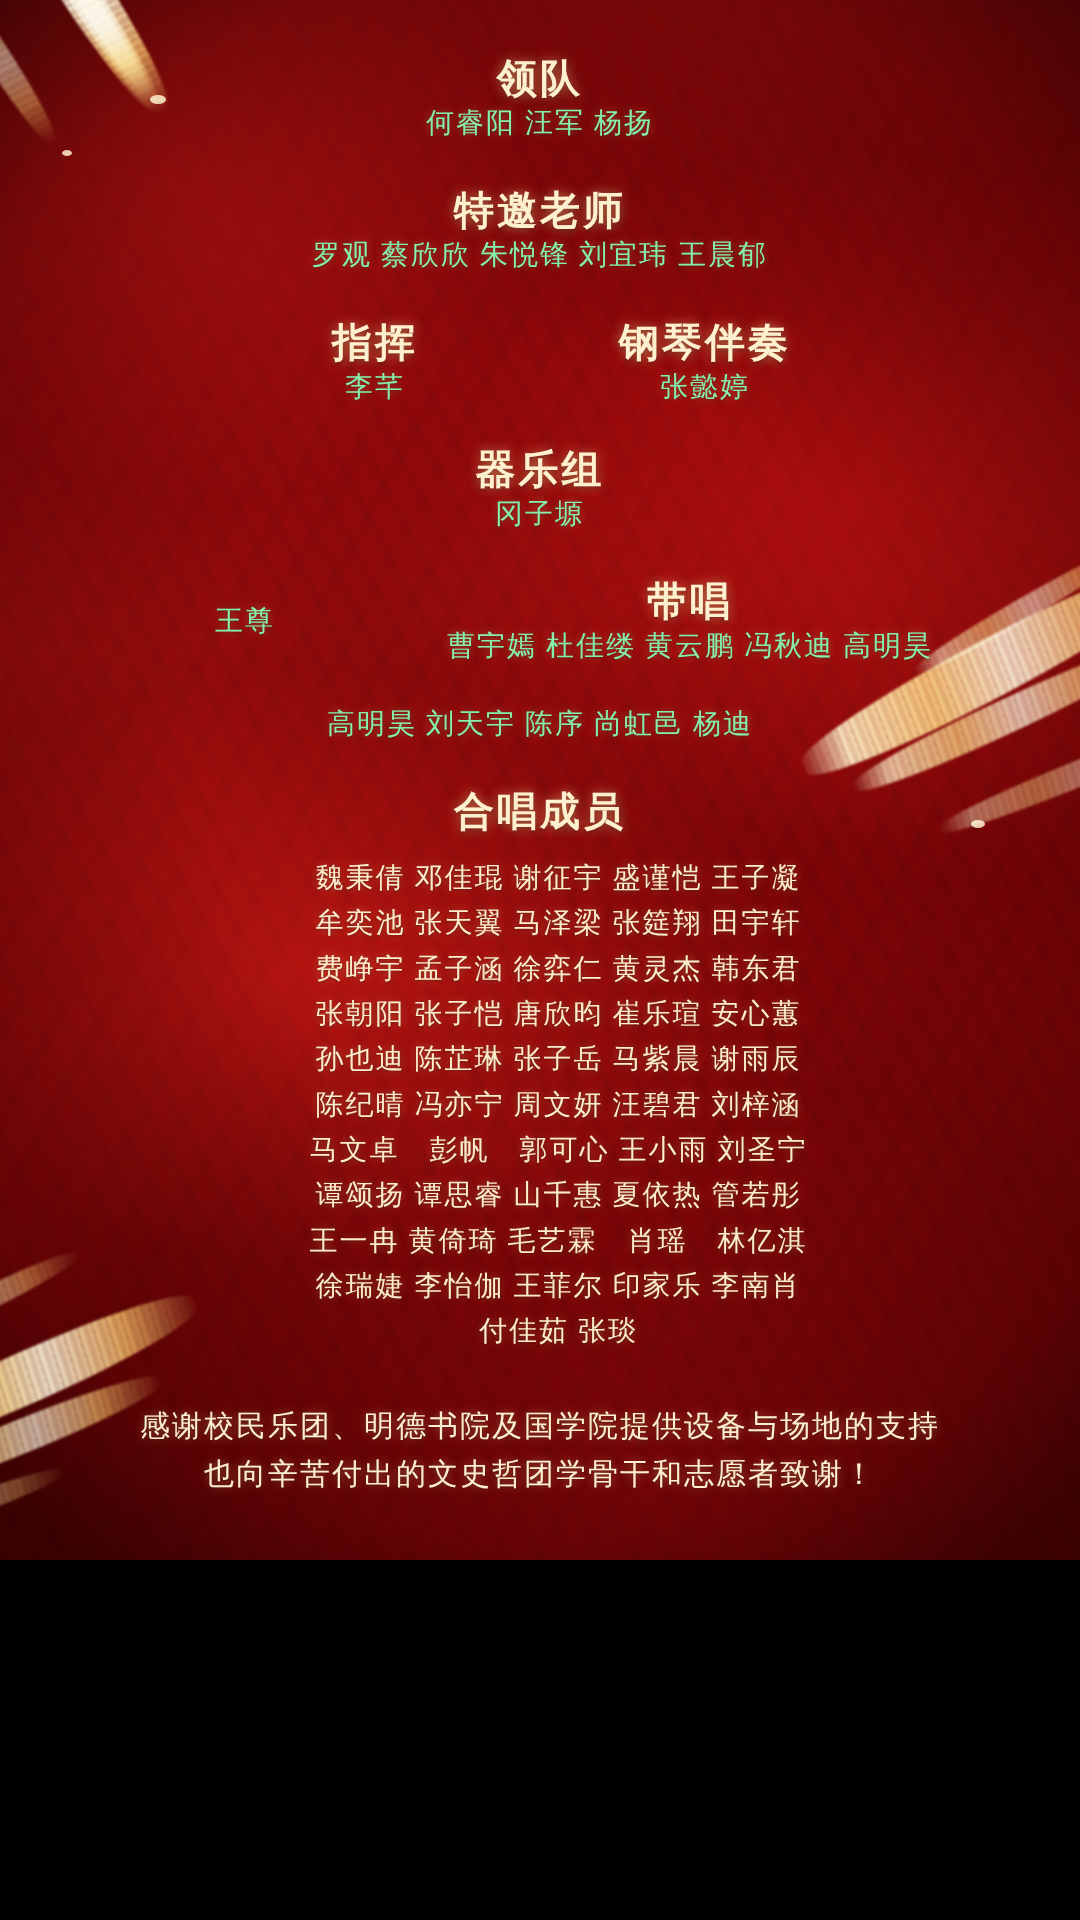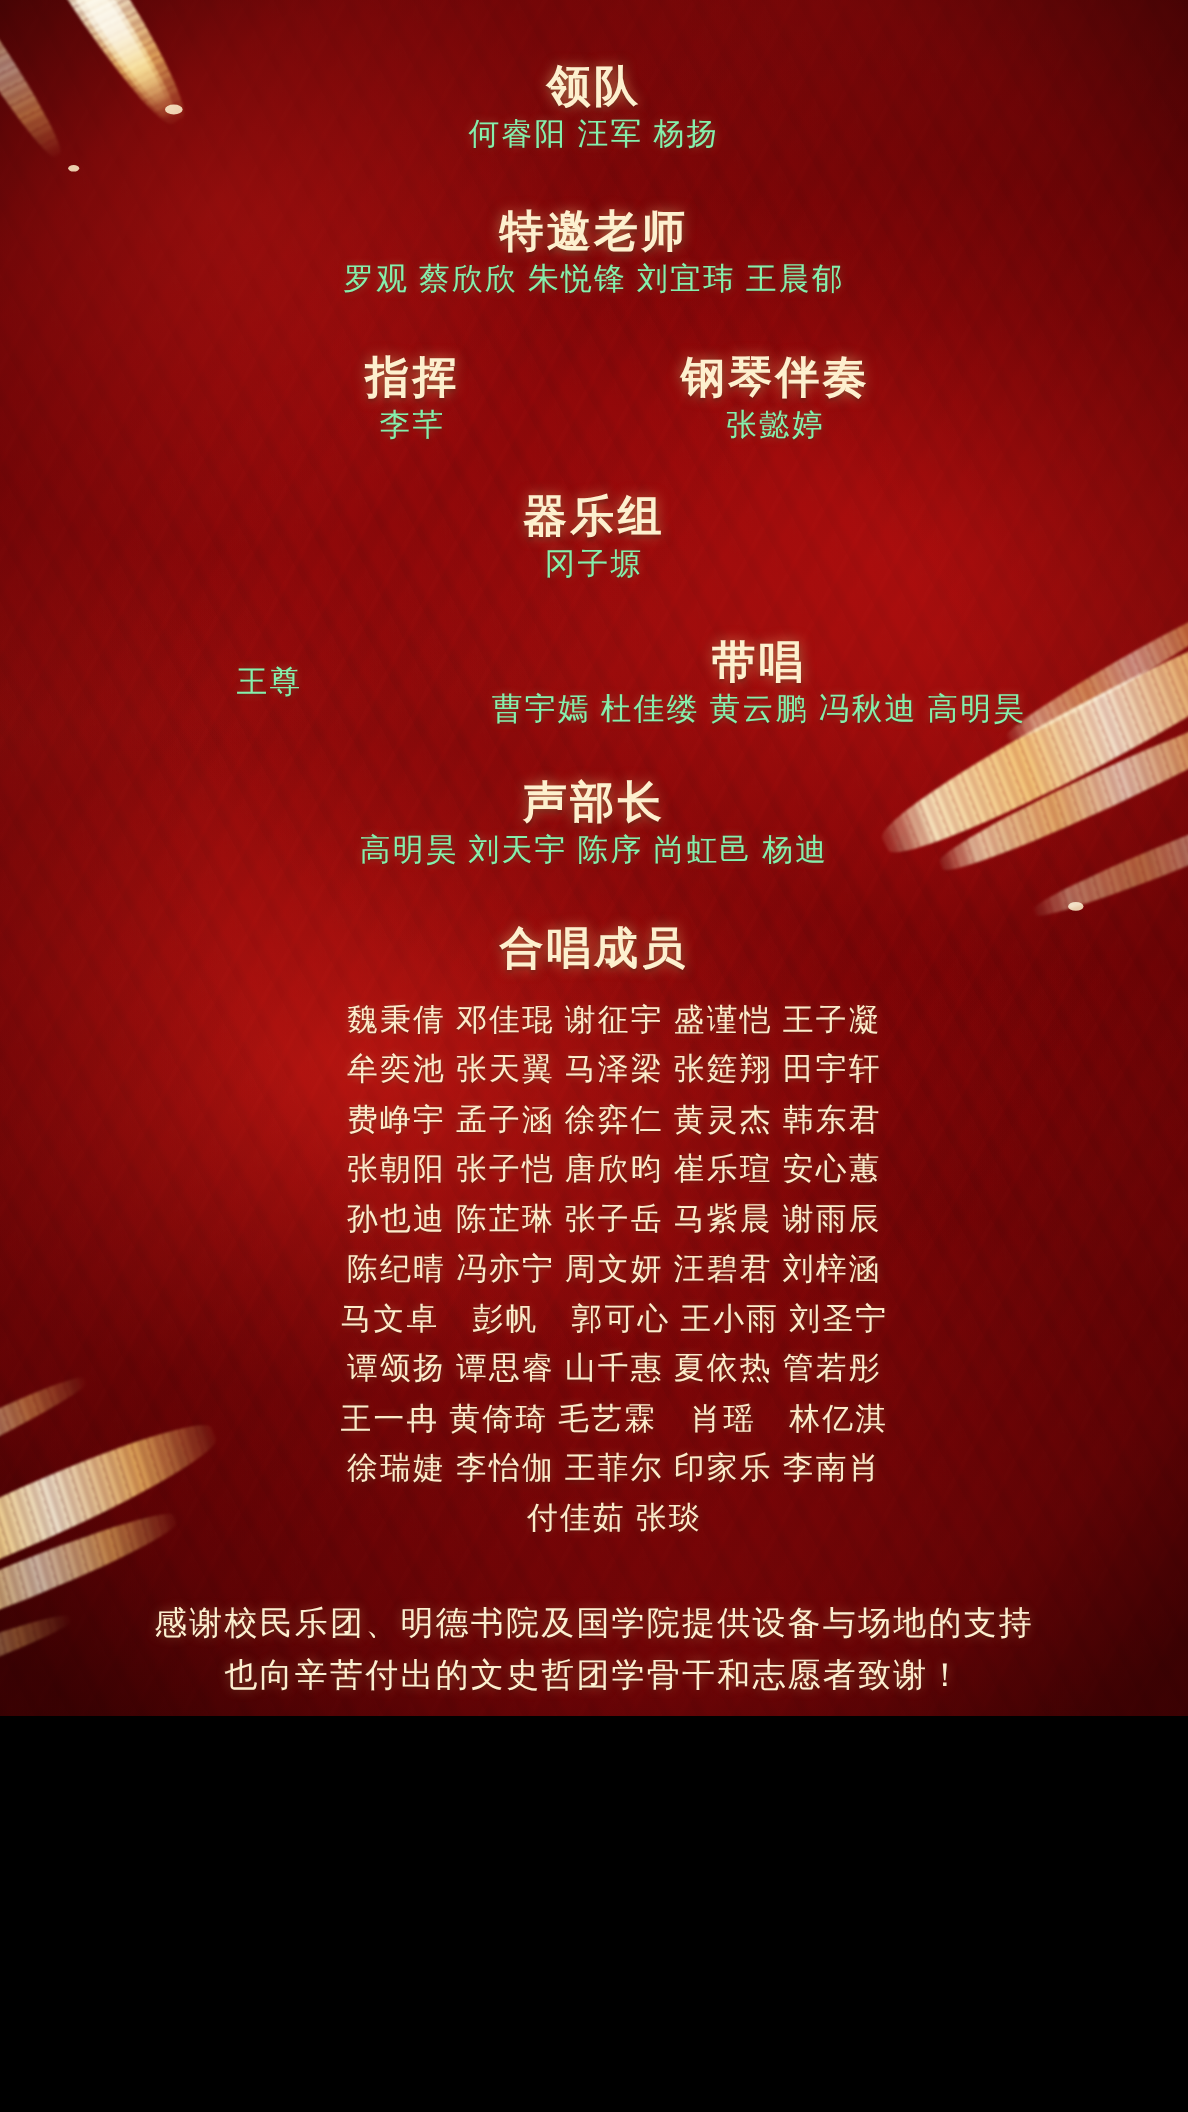--- a/index.html
+++ b/index.html
@@ -253,21 +253,20 @@
       </div>
       <div class="col col-right">
         <div class="sec-title">带唱</div>
         <div class="sec-names">曹宇嫣 杜佳缕 黄云鹏 冯秋迪 高明昊</div>
       </div>
     </div>
 
     <div class="gap-l"></div>
 
     <div class="section">
-      <div class="sec-title">声部长</div>
       <div class="sec-names">高明昊 刘天宇 陈序 尚虹邑 杨迪</div>
     </div>
 
     <div class="gap-l"></div>
 
     <div class="section">
       <div class="sec-title">合唱成员</div>
       <div class="gap-s"></div>
       <div class="chorus-list">
         <div class="chorus-row">魏秉倩 邓佳琨 谢征宇 盛谨恺 王子凝</div>

